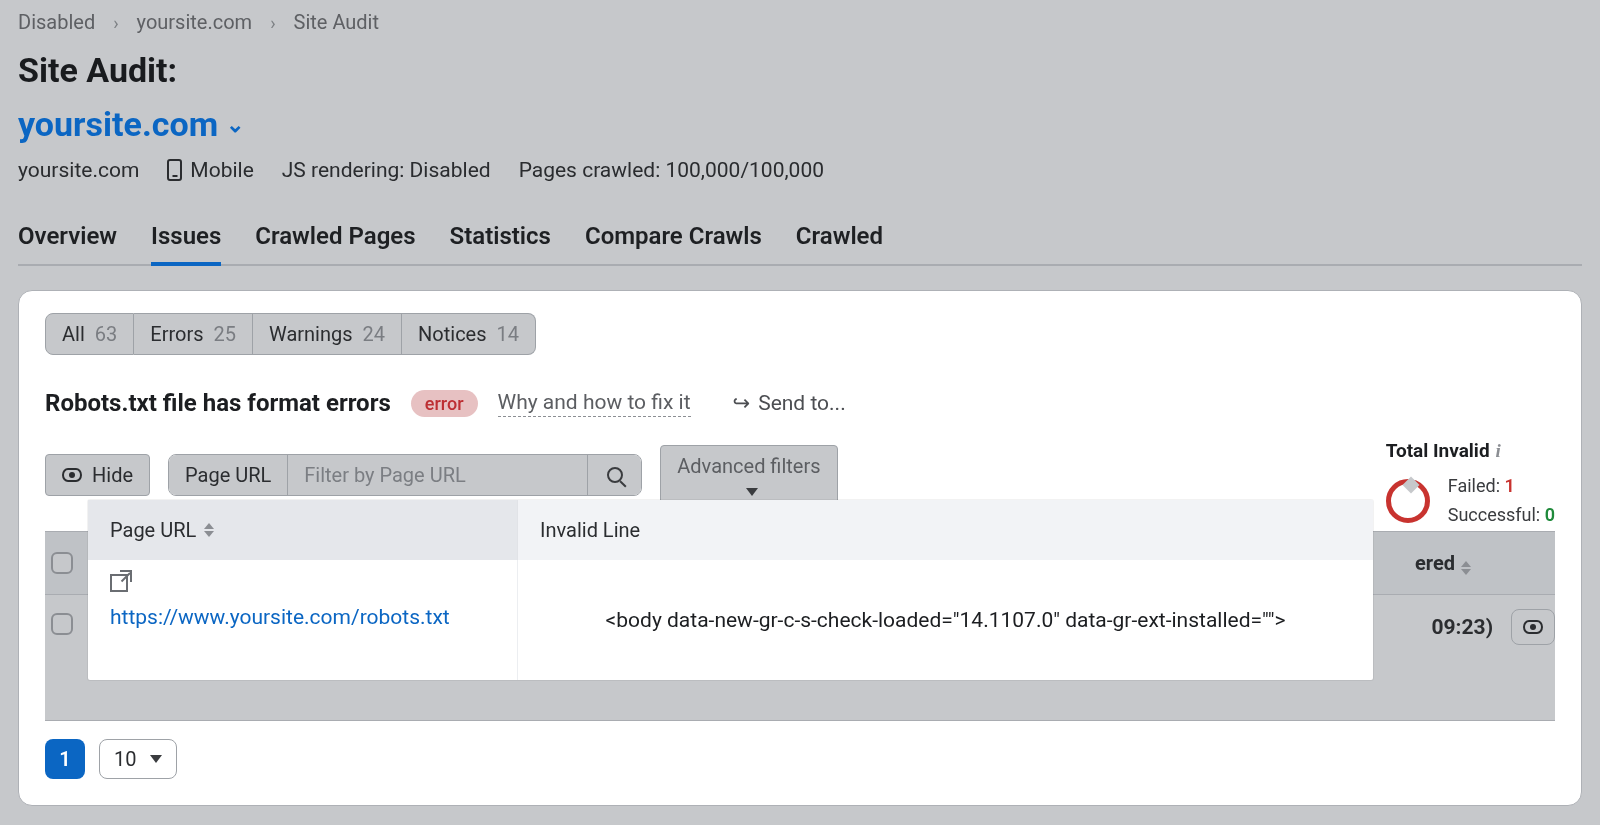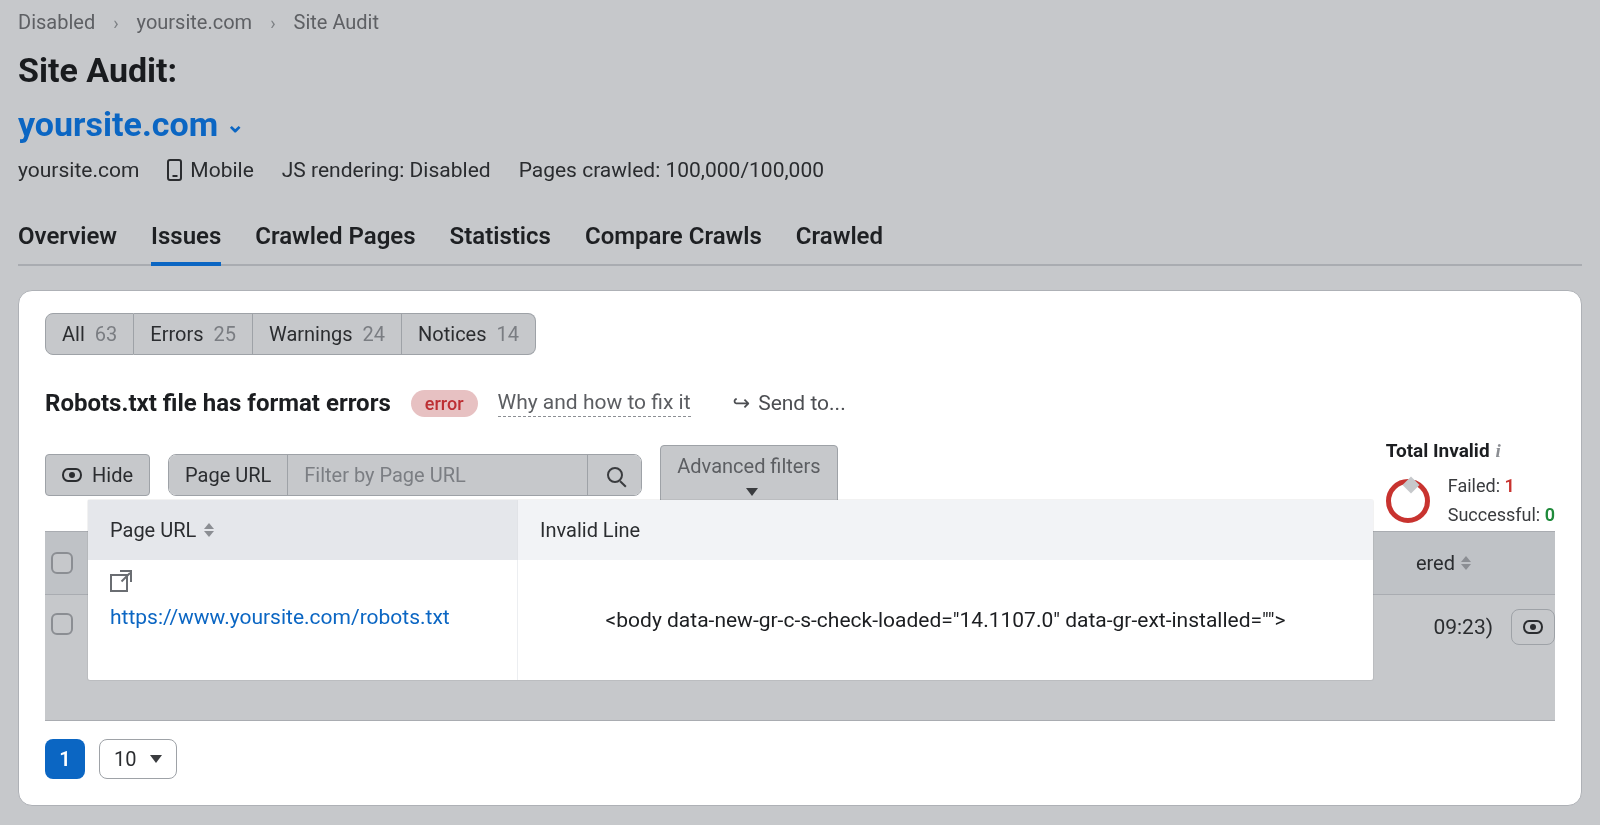--- a/index.html
+++ b/index.html
@@ -83,23 +83,23 @@
   .tc-stats{ font-size:18px; color:#3a3c3f; line-height:1.6;}
   .tc-stats .fail{ color:#c8332f; font-weight:600;}
   .tc-stats .succ{ color:#1f8a3b; font-weight:600;}
   
   .table-wrap{ margin-top:26px; position:relative;}
   .dim-head{ height:64px; background:#bfc2c6; border-top:1px solid #a9acb1; border-bottom:1px solid #a9acb1; position:relative;}
   .dim-head .chk{ position:absolute; left:6px; top:50%; transform:translateY(-50%);}
   .chk{ width:22px; height:22px; border:2px solid #8b8e93; border-radius:6px; background:#c6c8cb; display:inline-block;}
   .dim-row{ height:126px; background:#c6c8cb; border-bottom:1px solid #a9acb1; position:relative;}
   .dim-row .chk{ position:absolute; left:6px; top:18px;}
-  .dim-row .rt{ position:absolute; right:0; top:14px; display:flex; align-items:center; gap:18px; color:#2b2d30; font-size:21px;}
+  .dim-row .rt{ position:absolute; right:0; top:14px; display:flex; align-items:center; gap:18px; color:#2b2d30; font-size:21px;font-weight:bold;}
   .eyebtn{ width:44px; height:36px; border:1.5px solid #9ea2a7; border-radius:8px; display:flex; align-items:center; justify-content:center;}
-  .col-ered{ position:absolute; right:84px; top:50%; transform:translateY(-50%); font-size:20px; color:#2b2d30; display:flex; align-items:center; gap:6px;}
+  .col-ered{ position:absolute; right:84px; top:50%; transform:translateY(-50%); font-size:20px; color:#2b2d30; display:flex; align-items:flex-end; gap:6px;font-weight:bold;}
   .sort-ic{ display:inline-flex; flex-direction:column; gap:2px;}
   .sort-ic span{ width:0;height:0;border-left:5px solid transparent;border-right:5px solid transparent;}
   .sort-ic .up{ border-bottom:6px solid #8b8e93;}
   .sort-ic .dn{ border-top:6px solid #8b8e93;}
   
   .hl{ position:absolute; left:88px; top:500px; width:1285px; background:#fff; border-radius:2px; box-shadow:0 0 0 1px rgba(0,0,0,.05);}
   .hl-head{ display:flex; background:#eef0f3;}
   .hl-h1{ width:430px; padding:18px 22px; font-size:20px; color:#2b2d30; display:flex; align-items:center; gap:8px; background:#e5e7eb; border-right:1px solid #e1e3e7;}
   .hl-h2{ flex:1; padding:18px 22px; font-size:20px; color:#2b2d30; background:#f2f3f6;}
   .hl-row{ display:flex; min-height:120px;}

